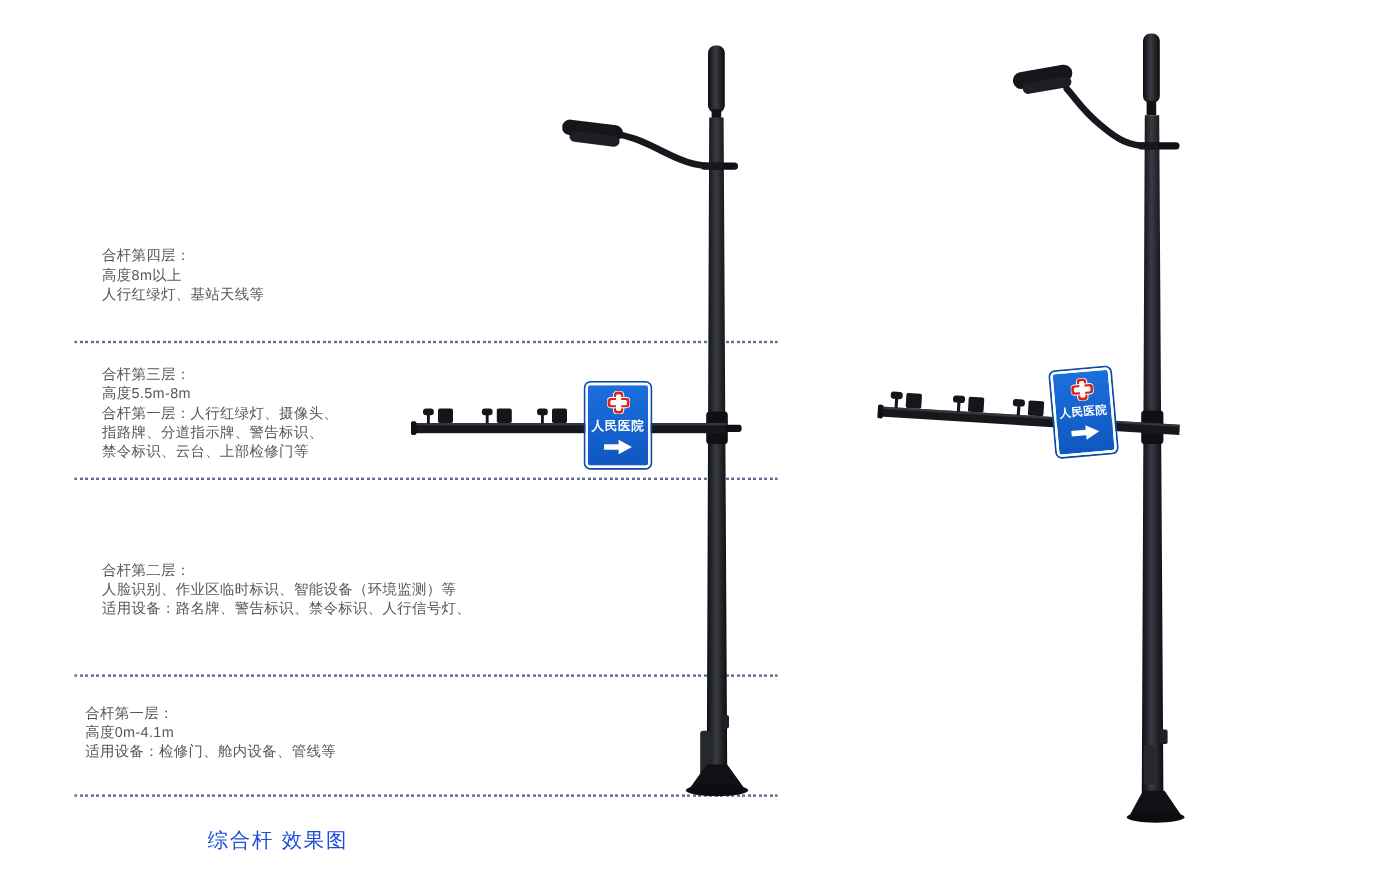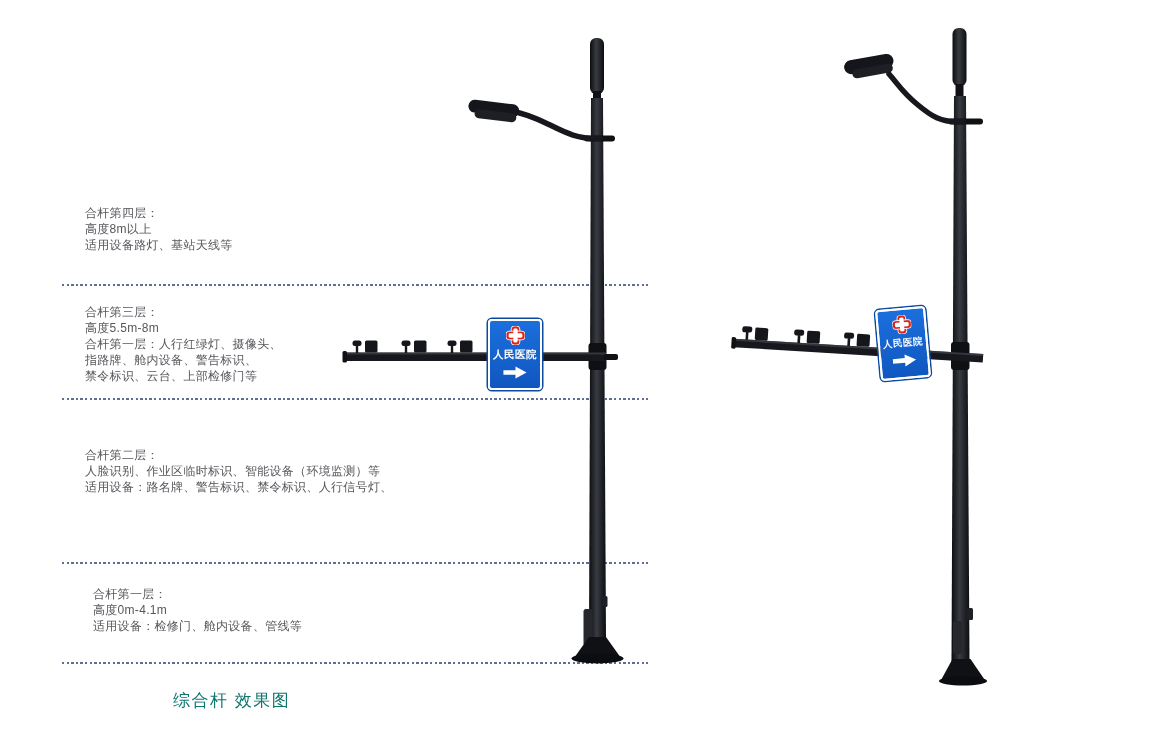--- a/index.html
+++ b/index.html
@@ -28,55 +28,55 @@
     box-shadow:0 0 0 1.5px #0b4aa0;padding-top:5px;
   }
   .sign-left{left:488px;top:319px;width:54px;height:71px;}
   .sign-right{left:878px;top:308px;width:50px;height:71px;transform:rotate(-5deg);}
   .sign-text{color:#ffffff;font-size:10.5px;font-weight:bold;letter-spacing:.5px;margin-top:3px;white-space:nowrap;}
   .sign-right .sign-text{font-size:9.5px;}
   .cross-wrap{line-height:0;}
   .arrow-wrap{line-height:0;margin-top:4px;}
   
   .caption{
-    position:absolute;left:173px;top:689px;z-index:2;color:#0f766e;
+    position:absolute;left:173px;top:689px;z-index:2;color:#1d4ed8;
     font-size:17px;letter-spacing:1.5px;white-space:nowrap;
   }
 </style>
 </head>
 <body>
 
 <div class="stage">
 
   <div class="dash" style="top:284px"></div>
   <div class="dash" style="top:398px"></div>
   <div class="dash" style="top:562px"></div>
   <div class="dash" style="top:662px"></div>
 
   <div class="ann" style="left:85px;top:205px">
     <div>合杆第四层：</div>
     <div>高度8m以上</div>
-    <div>适用设备路灯、基站天线等</div>
+    <div>人行红绿灯、基站天线等</div>
   </div>
 
   <div class="ann" style="left:85px;top:304px">
     <div>合杆第三层：</div>
     <div>高度5.5m-8m</div>
     <div>合杆第一层：人行红绿灯、摄像头、</div>
-    <div>指路牌、舱内设备、警告标识、</div>
+    <div>指路牌、分道指示牌、警告标识、</div>
     <div>禁令标识、云台、上部检修门等</div>
   </div>
 
-  <div class="ann" style="left:85px;top:447px">
+  <div class="ann" style="left:85px;top:467px">
     <div>合杆第二层：</div>
     <div>人脸识别、作业区临时标识、智能设备（环境监测）等</div>
     <div>适用设备：路名牌、警告标识、禁令标识、人行信号灯、</div>
   </div>
 
-  <div class="ann" style="left:93px;top:586px">
+  <div class="ann" style="left:71px;top:586px">
     <div>合杆第一层：</div>
     <div>高度0m-4.1m</div>
     <div>适用设备：检修门、舱内设备、管线等</div>
   </div>
 
   <svg class="art" width="1149" height="746" viewBox="0 0 1149 746">
     <defs>
       <linearGradient id="gp" x1="0" y1="0" x2="1" y2="0">
         <stop offset="0" stop-color="#0c0d10"></stop>
         <stop offset="0.45" stop-color="#383b42"></stop>

